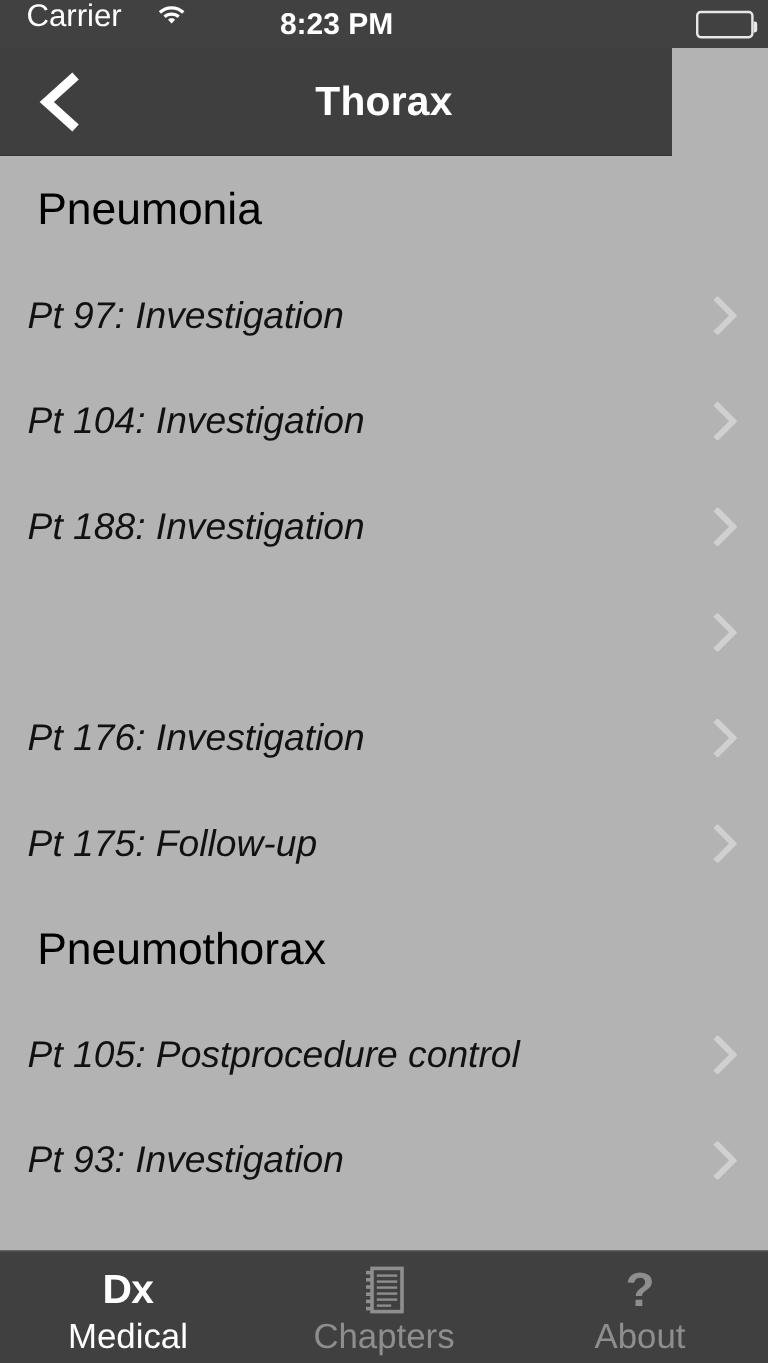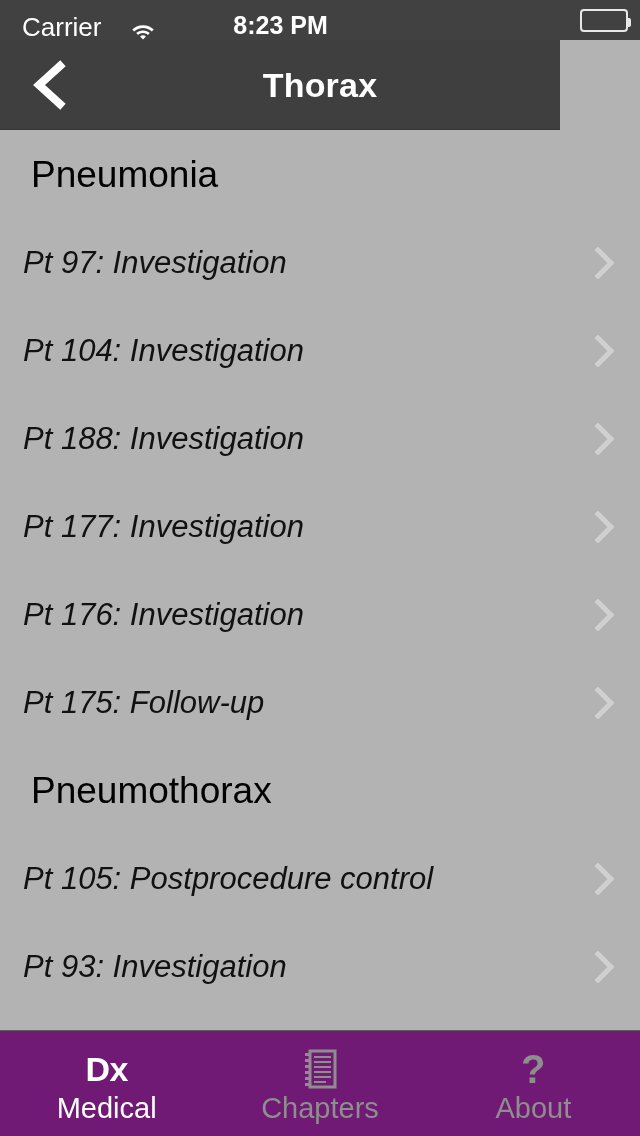--- a/index.html
+++ b/index.html
@@ -19,27 +19,27 @@
   
   #status-bar {
     position:absolute; top:0; left:0;
     width:640px; height:40px;
     background:#414141;
     display:flex; align-items:center;
     color:#ffffff;
   }
   .sb-left {
     position:absolute; left:22px; top:0; height:40px;
-    display:flex; align-items:flex-end; gap:29px;
+    display:flex; align-items:flex-start; gap:29px;
   }
   .sb-carrier { font-size:26px; letter-spacing:0px; line-height:1; }
   .wifi-icon { display:block; width:26px; height:20px; position:relative; top:1px; }
   .sb-center {
     position:absolute; left:0; width:561px; top:0; height:40px;
-    display:flex; align-items:flex-end; justify-content:center;
+    display:flex; align-items:center; justify-content:center;
   }
   .sb-time { font-size:25px; font-weight:bold; letter-spacing:0px; }
   .sb-right {
     position:absolute; right:12px; top:0; height:40px;
     display:flex; align-items:center;
   }
   .battery {
     width:48px; height:23px;
     border:2px solid #e8e8e8; border-radius:4px;
     position:relative; padding:2px;
@@ -105,22 +105,22 @@
   }
   .row-chevron {
     position:absolute; right:26px; top:50%;
     transform:translateY(-50%);
     width:20px; height:32px;
   }
 
   
   #tab-bar {
     position:absolute; bottom:0; left:0;
-    width:640px; height:106px;
-    background:#701a75;
+    width:640px; height:94px;
+    background:#404040;
     border-top:1px solid #5a5a5a;
     display:flex;
   }
   .tab-item {
     flex:1;
     display:flex; flex-direction:column;
     align-items:center; justify-content:center;
     gap:4px;
     cursor:pointer;
     padding-top:4px;
@@ -209,21 +209,20 @@
       <span class="row-label">Pt 188: Investigation</span>
       <span class="row-chevron">
         <svg viewBox="0 0 20 32" width="20" height="32">
             <polyline points="4,3 17,16 4,29" fill="none" stroke="#d0d0d0" stroke-width="5" stroke-linecap="square"></polyline>
           </svg>
       </span>
     </div>
 
 
     <div class="list-row">
-      <span class="row-label">Pt 177: Investigation</span>
       <span class="row-chevron">
         <svg viewBox="0 0 20 32" width="20" height="32">
             <polyline points="4,3 17,16 4,29" fill="none" stroke="#d0d0d0" stroke-width="5" stroke-linecap="square"></polyline>
           </svg>
       </span>
     </div>
 
     <div class="list-row">
       <span class="row-label">Pt 176: Investigation</span>
       <span class="row-chevron">

